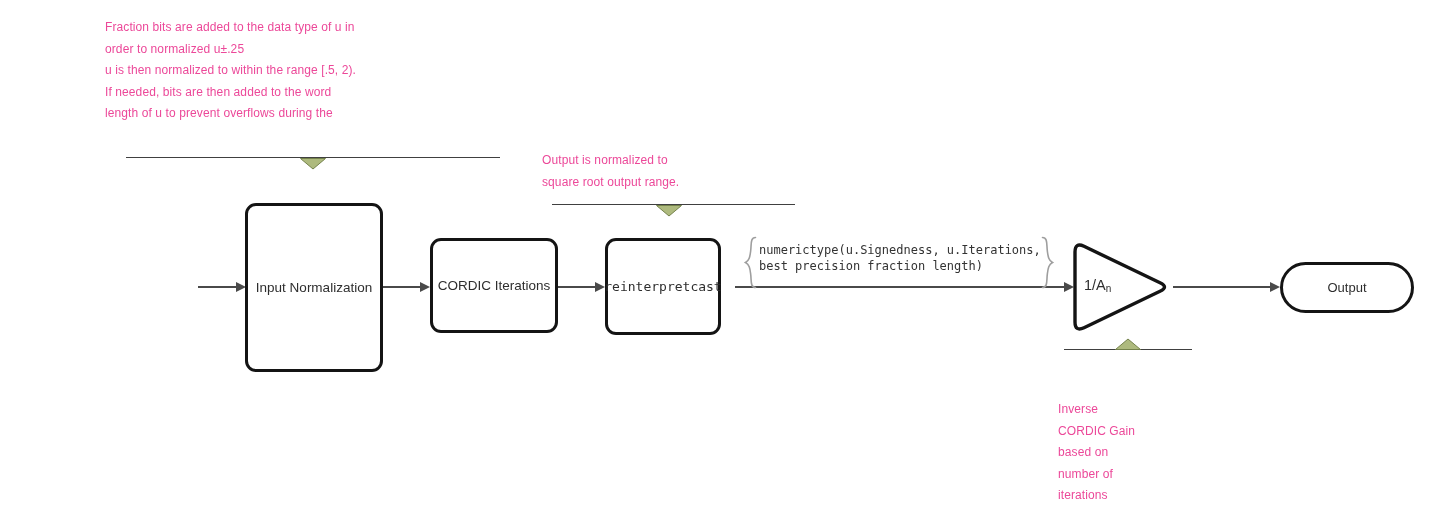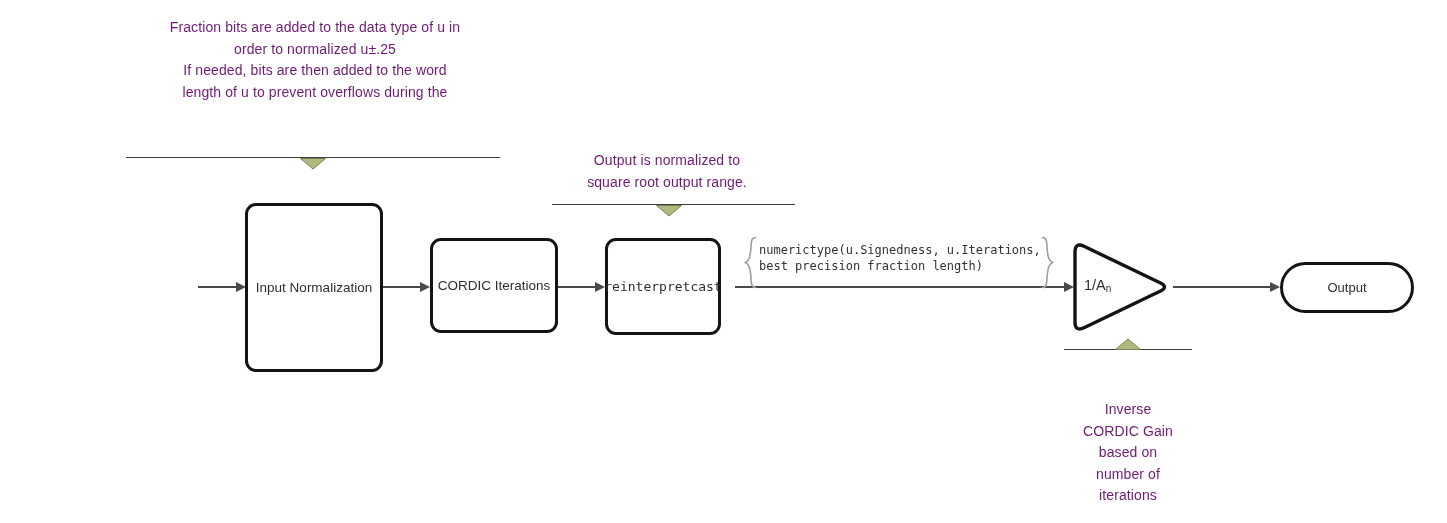--- a/index.html
+++ b/index.html
@@ -7,24 +7,24 @@
     position:relative;
     width:1447px;height:523px;
     background:#ffffff;
     font-family:"Liberation Sans", sans-serif;
     color:#333333;
     overflow:hidden;
   }
   .abs{position:absolute;}
   
   .note{
-    text-align:center;
-    font-size:14px;
+    text-align:left;
+    font-size:12px;
     line-height:21.5px;
-    color:#701a75;
+    color:#ec4899;
     letter-spacing:.1px;
   }
   .note-line{white-space:nowrap;}
   
   .callout-line{
     height:0;
     border-top:1.4px solid #404040;
   }
   
   .arrow-line{
@@ -69,20 +69,21 @@
   svg{display:block;}
 </style>
 </head>
 <body>
 
 <div id="canvas">
 
   <div class="abs note" style="left:105px;top:17px;width:420px;">
     <div class="note-line">Fraction bits are added to the data type of u in</div>
     <div class="note-line">order to normalized u±.25</div>
+    <div class="note-line">u is then normalized to within the range [.5, 2).</div>
     <div class="note-line">If needed, bits are then added to the word</div>
     <div class="note-line">length of u to prevent overflows during the</div>
   </div>
   <div class="abs callout-line" style="left:126px;top:157px;width:374px;"></div>
   <svg class="abs" style="left:300px;top:158px;" width="26" height="12" viewBox="0 0 26 12">
     <polygon points="0.5,0.5 25.5,0.5 13,11" fill="#aeba7e" stroke="#75834c"></polygon>
   </svg>
 
   <div class="abs note" style="left:542px;top:150px;width:250px;">
     <div class="note-line">Output  is normalized to</div>

